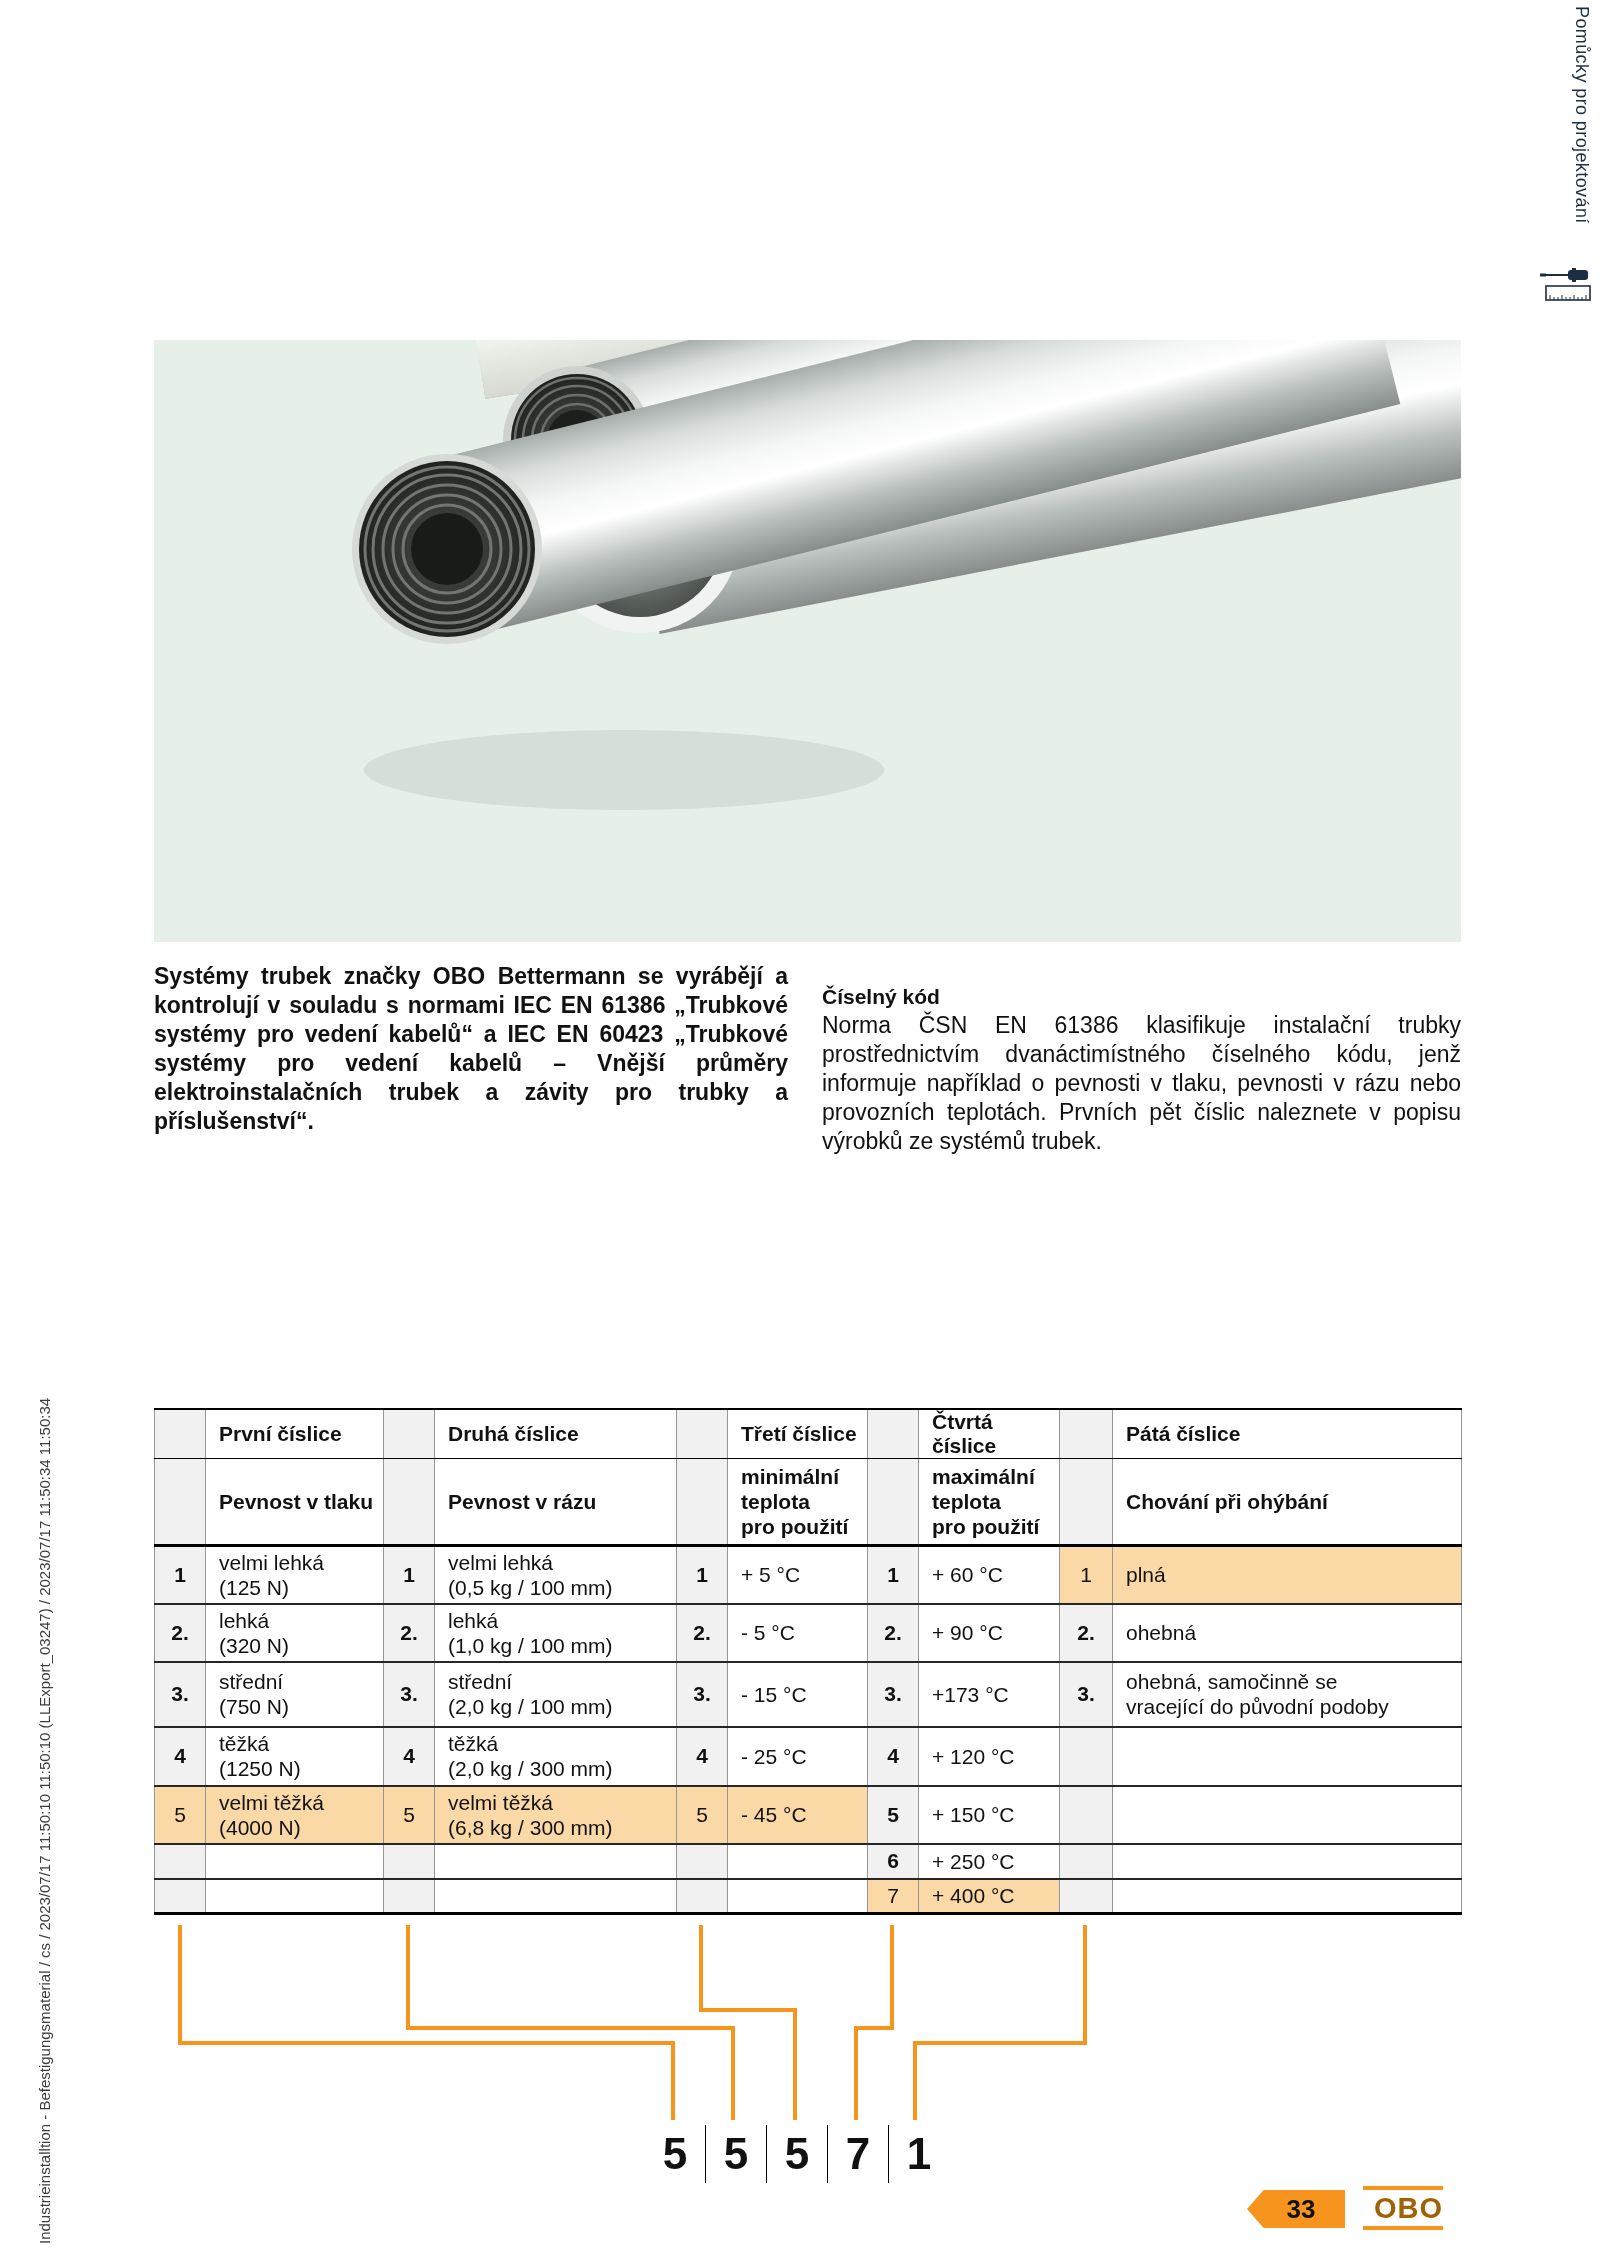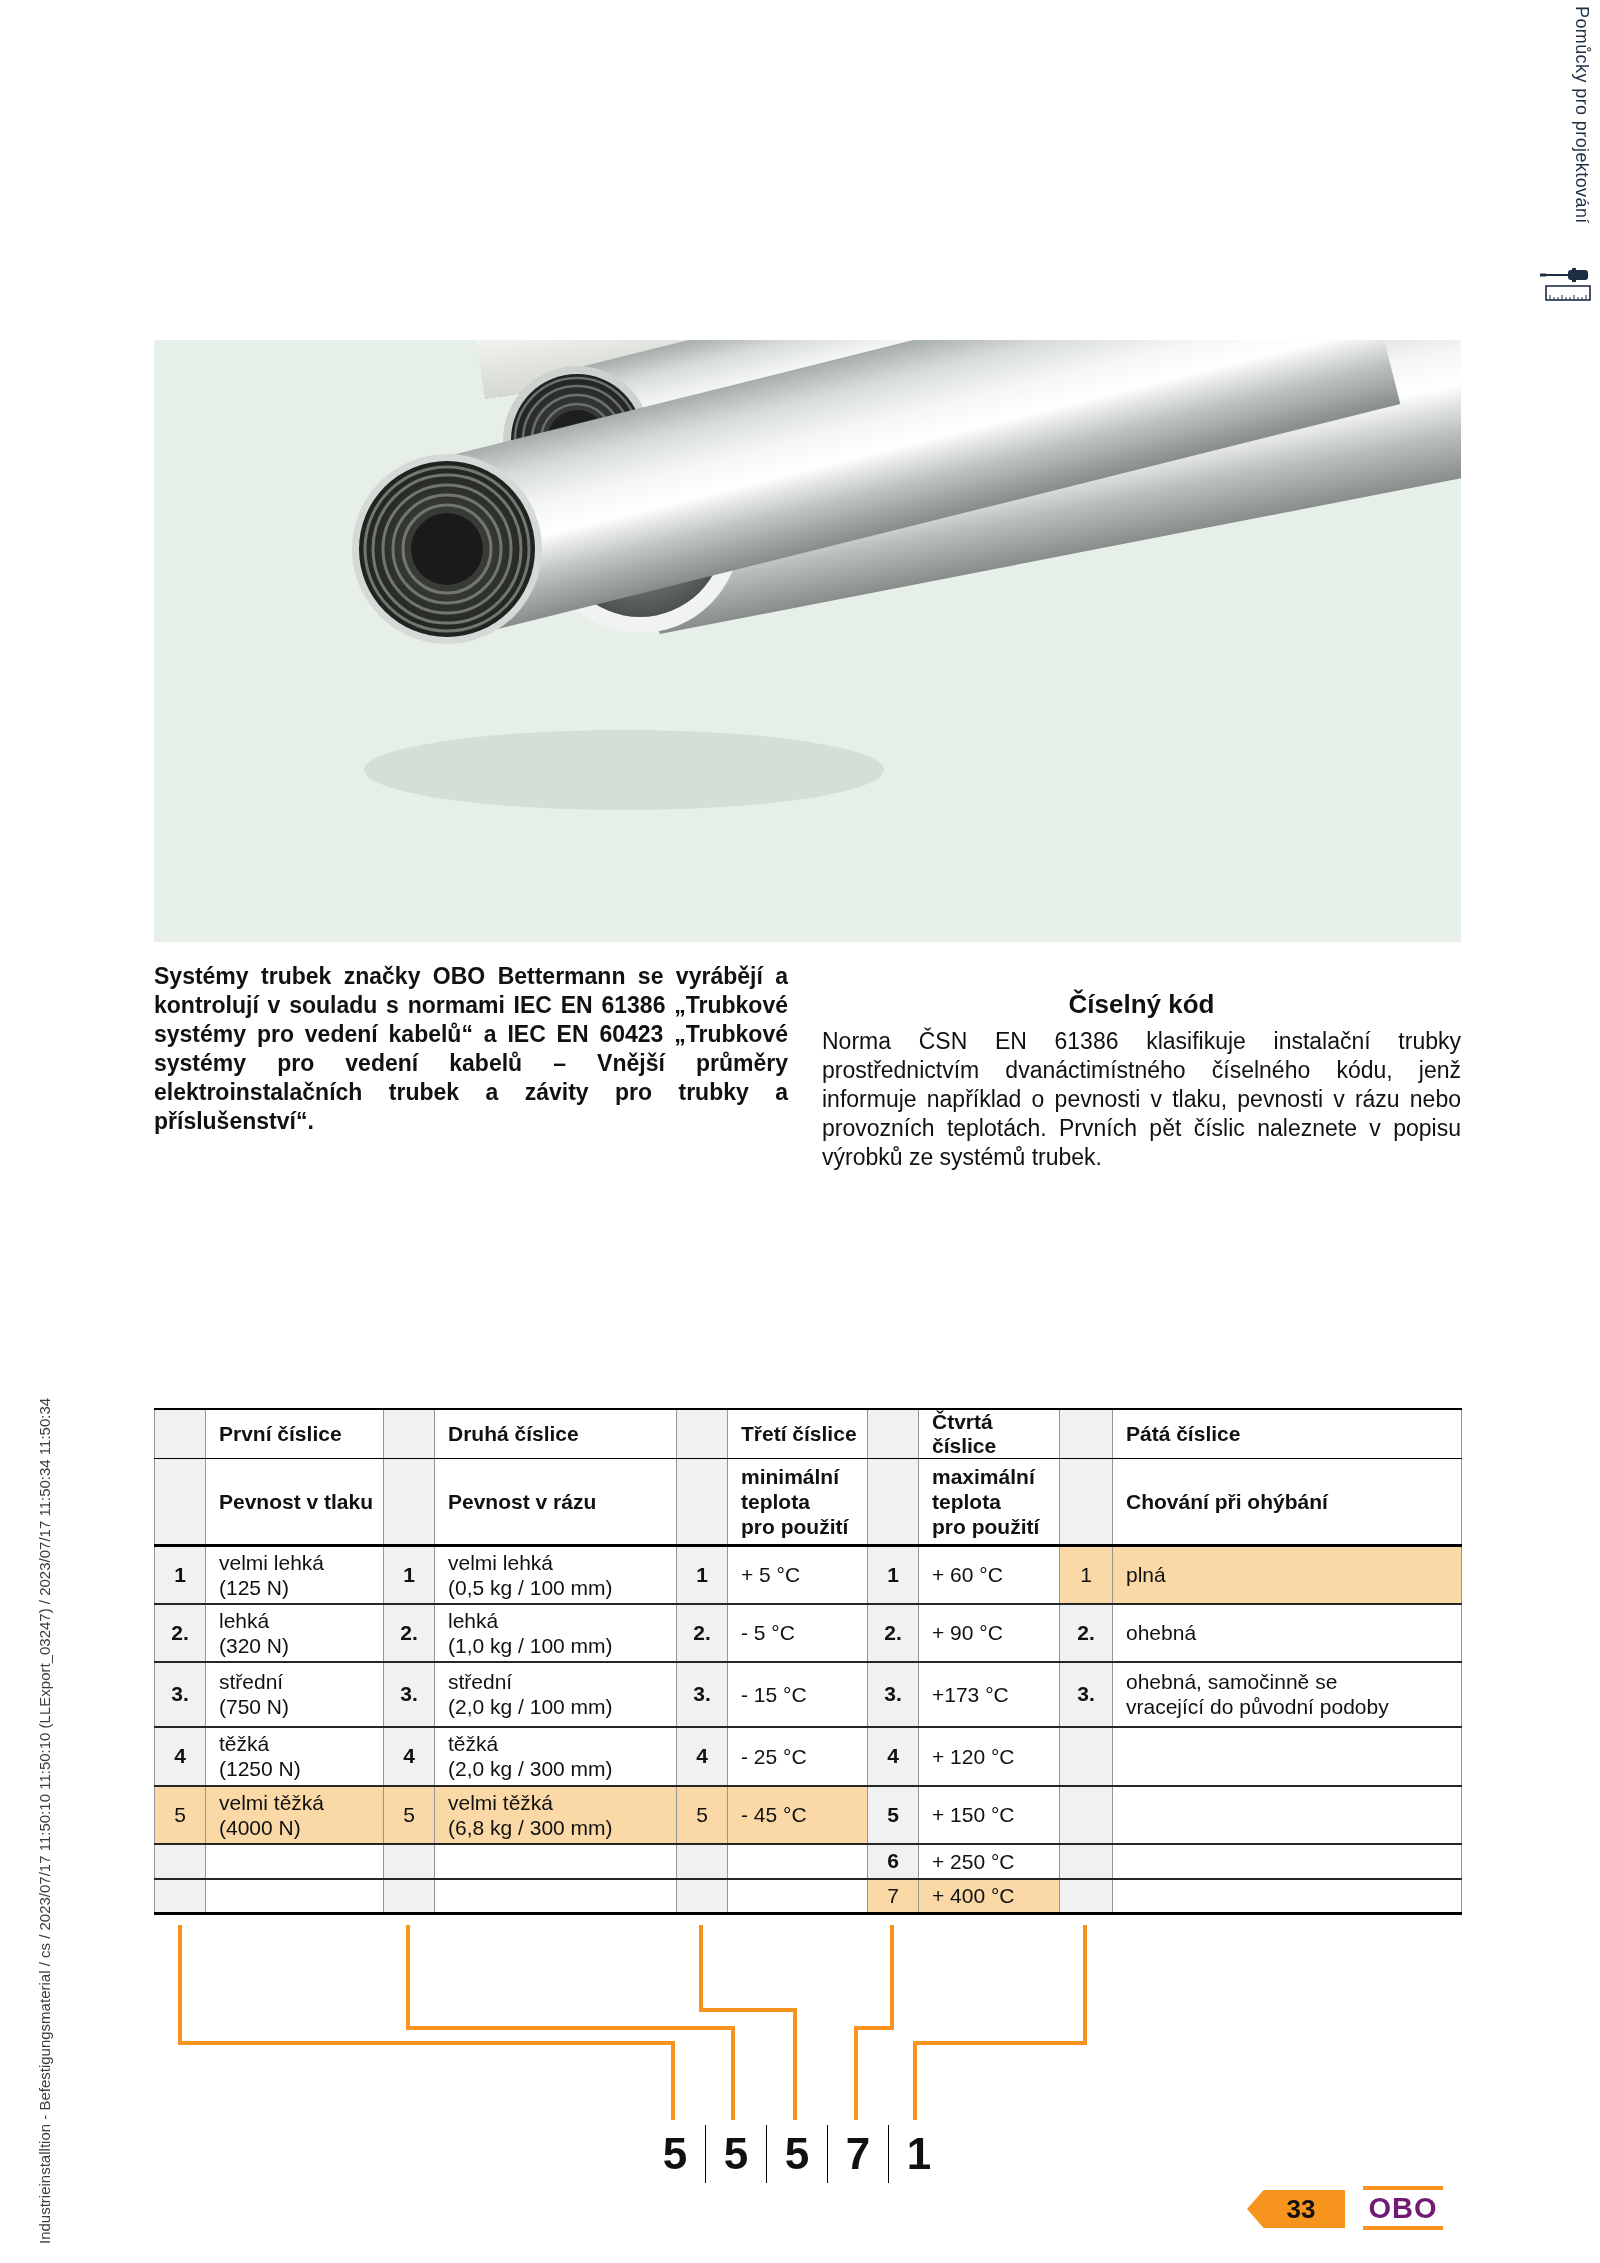--- a/index.html
+++ b/index.html
@@ -15,21 +15,21 @@
   .left-note{position:absolute;left:36px;top:2244px;width:1062px;height:20px;
              transform:rotate(-90deg);transform-origin:0 0;font-size:15px;color:#3c3c3c;
              white-space:nowrap;}
   
   .hero{position:absolute;left:154px;top:340px;width:1307px;height:602px;}
   
   .col-left{position:absolute;left:154px;top:962px;width:634px;font-size:23px;line-height:29px;
             text-align:justify;font-weight:bold;}
   .col-right{position:absolute;left:822px;top:982px;width:639px;font-size:23px;line-height:29px;
              text-align:justify;}
-  .col-right h3{margin:8px;font-size:26px;line-height:29px;font-weight:bold;text-align:center;}
+  .col-right h3{margin:0;font-size:21px;line-height:29px;font-weight:bold;text-align:left;}
   
   .tblwrap{position:absolute;left:154px;top:1408px;}
   table{border-collapse:collapse;table-layout:fixed;width:1307px;font-size:21px;
         border-top:2px solid #000;border-bottom:3px solid #000;}
   td{border-left:1px solid #969696;border-right:1px solid #969696;vertical-align:middle;
      padding:0;overflow:hidden;}
   tr.h1 td{border-bottom:1px solid #000;font-weight:bold;}
   tr.h2 td{border-bottom:3px solid #000;font-weight:bold;}
   tr.row td{border-bottom:2px solid #262626;}
   tr.rlast td{border-bottom:none;}
@@ -45,22 +45,22 @@
   
   .digits{position:absolute;left:645px;top:2125px;display:flex;}
   .digit{width:60px;height:58px;line-height:58px;text-align:center;font-size:44px;font-weight:bold;}
   .digit + .digit{border-left:1px solid #000;}
   
   .badge{position:absolute;left:1247px;top:2190px;width:98px;height:38px;background:#F7941D;
          clip-path:polygon(0 50%,17% 0,100% 0,100% 100%,17% 100%);display:flex;align-items:center;
          justify-content:center;padding-left:10px;box-sizing:border-box;
          font-size:26px;font-weight:bold;color:#111;}
   .obologo{position:absolute;left:1363px;top:2186px;width:80px;height:36px;
-           border-top:4px solid #F7941D;border-bottom:4px solid #F7941D;color:#701a75;
-           font-size:29px;font-weight:bold;text-align:center;line-height:36px;letter-spacing:1px;}
+           border-top:4px solid #F7941D;border-bottom:4px solid #F7941D;color:#a16207;
+           font-size:29px;font-weight:bold;text-align:right;line-height:36px;letter-spacing:1px;}
 </style>
 </head>
 <body>
 
 <div class="page">
 
 
   <div class="tab-right">Pomůcky pro projektování</div>
 
   <svg class="tab-icon" viewBox="0 0 56 40">

